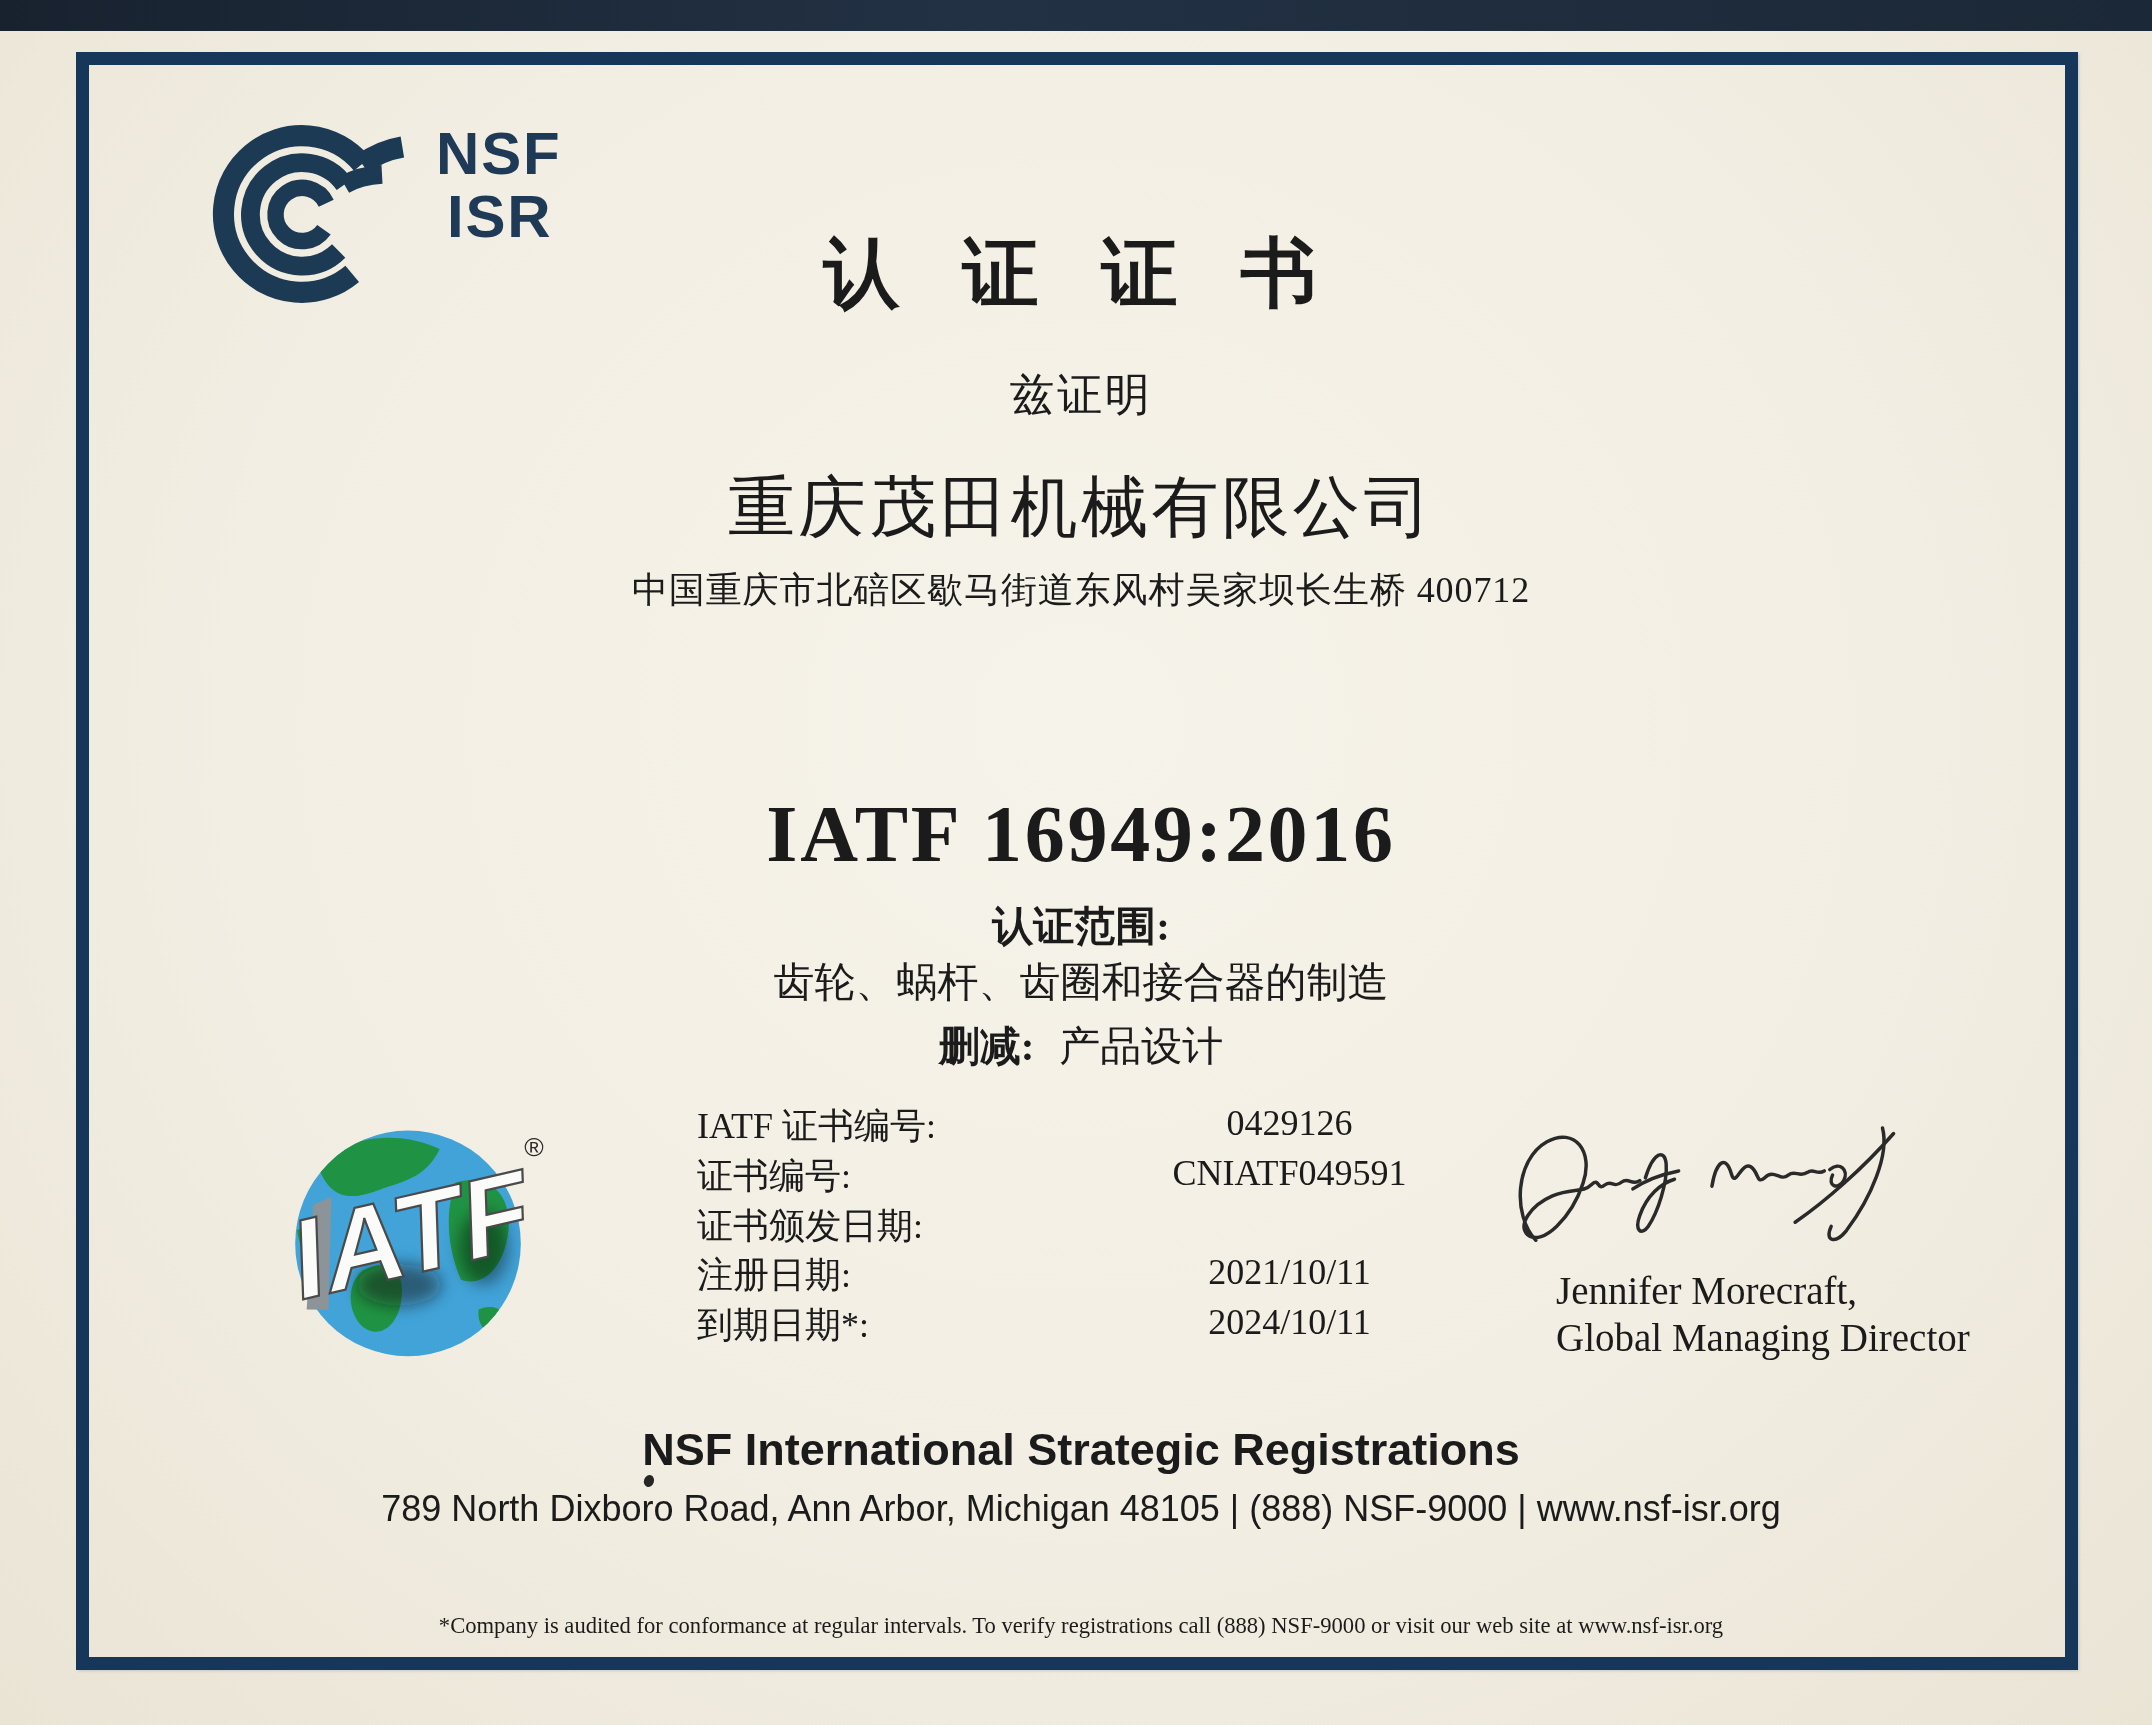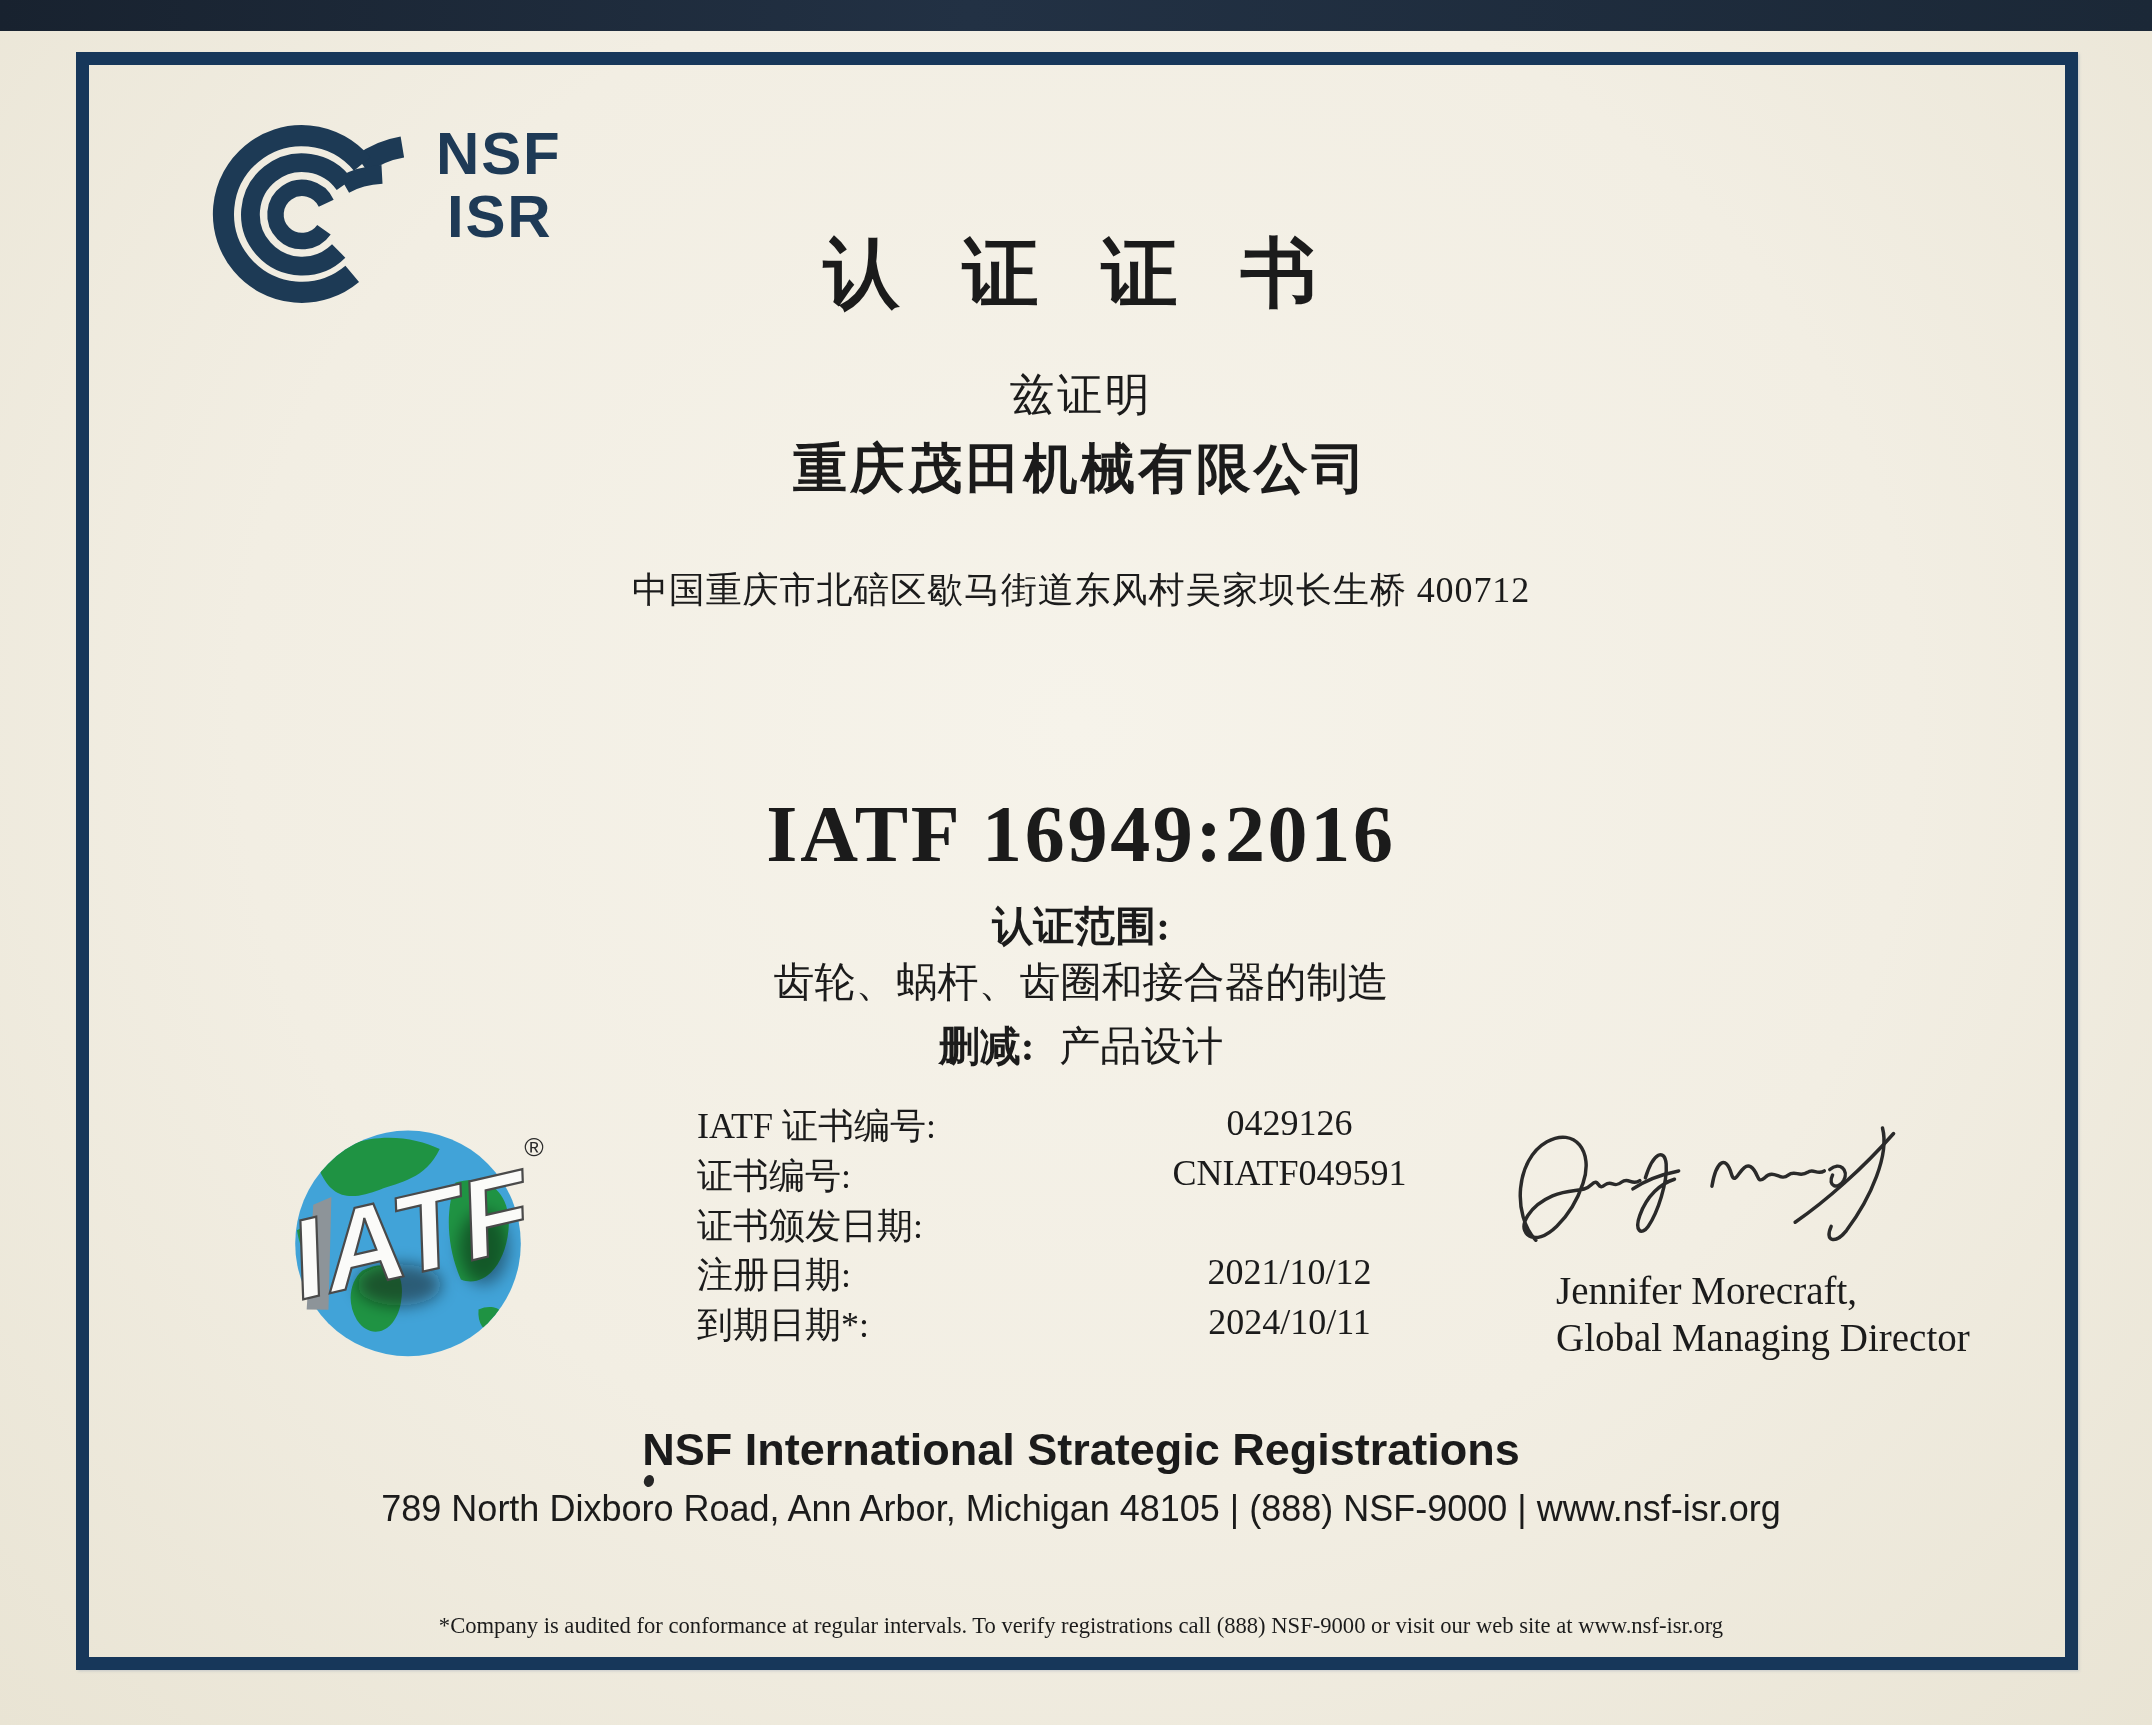--- a/index.html
+++ b/index.html
@@ -23,21 +23,21 @@
 
   .nsf-logo { left:194px; top:77px; width:488px; height:262px; }
   .nsf-logo .swirl { position:absolute; left:0; top:7.2px; }
   .nsf-word { position:absolute; font-family:"Liberation Sans","DejaVu Sans",sans-serif;
     font-weight:bold; color:#1e3a56; font-size:60px; letter-spacing:1.8px; line-height:1; }
   .nsf-word.n1 { left:242px; top:47px; }
   .nsf-word.n2 { left:253px; top:110px; }
 
   .title { top:223px; font-size:76px; font-weight:bold; letter-spacing:22px; }
   .certify { top:365px; font-size:45px; letter-spacing:2.7px; }
-  .company { top:433px; font-size:54px; font-weight:bold; letter-spacing:3.6px; }
+  .company { top:462px; font-size:67px; font-weight:normal; letter-spacing:3.6px; }
   .address { top:566px; font-size:36px; letter-spacing:0.9px; }
   .assessment { top:715px; font-size:36px; letter-spacing:0.9px; }
   .standard { top:789px; font-size:80px; font-weight:bold; letter-spacing:2.7px; }
   .scope-heading { top:899px; font-size:41px; font-weight:bold; }
   .scope-text { top:955px; font-size:41px; }
   .exclusion { top:1019px; font-size:41px; }
   .exclusion .lab { font-weight:bold; margin-right:25px; }
 
   .details { left:697px; top:1102px; width:841px; height:262px; font-size:36px; }
   .drow { position:absolute; left:0; width:100%; height:45px; }
@@ -100,21 +100,21 @@
     </div>
     <div class="drow r1">
       <span class="dlabel">证书编号:</span>
       <span class="dvalue">CNIATF049591</span>
     </div>
     <div class="drow r2">
       <span class="dlabel">证书颁发日期:</span>
     </div>
     <div class="drow r3">
       <span class="dlabel">注册日期:</span>
-      <span class="dvalue">2021/10/12</span>
+      <span class="dvalue">2021/10/11</span>
     </div>
     <div class="drow r4">
       <span class="dlabel">到期日期*:</span>
       <span class="dvalue">2024/10/11</span>
     </div>
   </div>
 
   <svg class="iatf-globe abs" width="282" height="282" viewBox="0 0 320 320">
     <defs>
       <clipPath id="globeclip">

